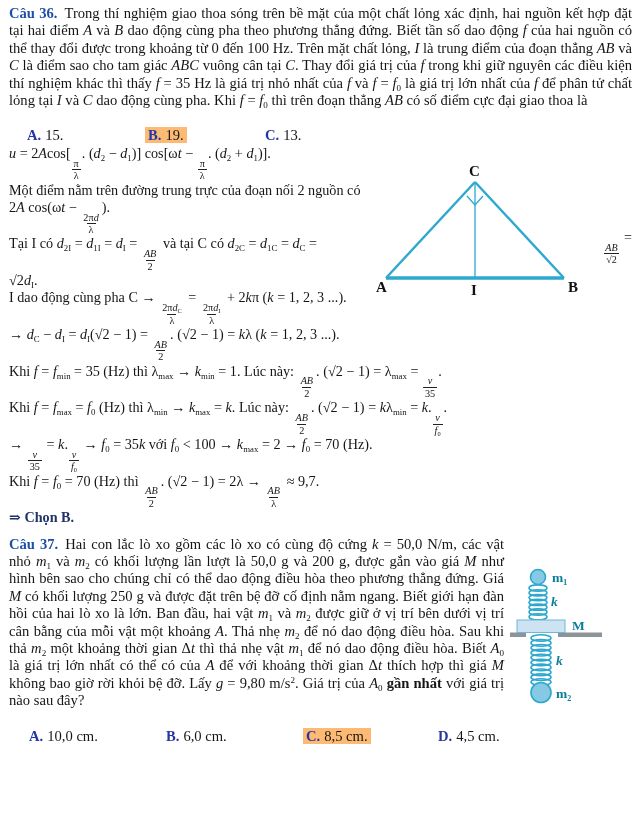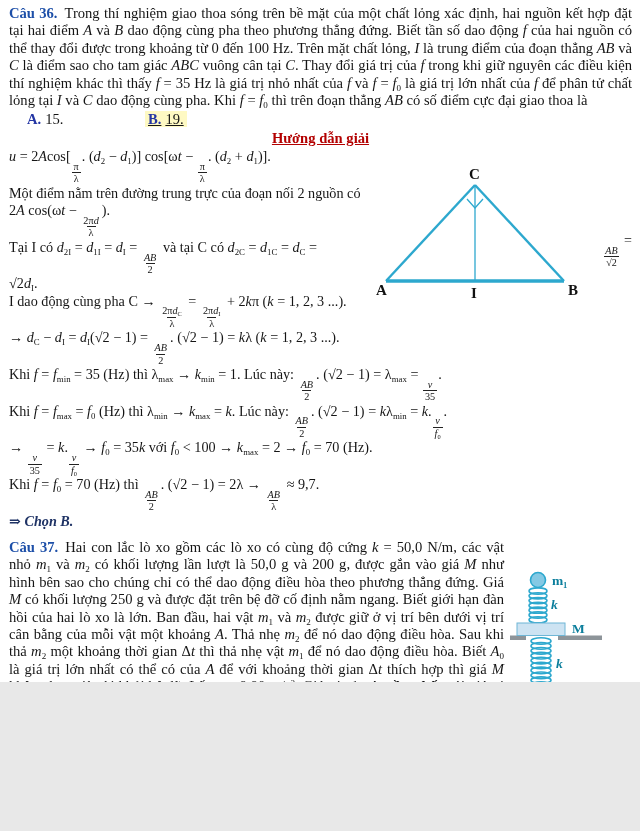--- a/index.html
+++ b/index.html
@@ -1,67 +1,67 @@
 <!DOCTYPE html>
 <html><head>
 <meta charset="utf-8">
 <style>
   html,body{margin:0;padding:0;background:#e8e8e8;}
   .page{
-    width:640px;height:682px;box-sizing:border-box;background:#ffffff;
+    width:640px;height:831px;box-sizing:border-box;background:#ffffff;
     overflow:hidden;position:relative;
     font-family:"Liberation Serif","DejaVu Serif",serif;
     color:#151515;font-size:14.6px;line-height:17.4px;
     padding:5px 8px 12px 9px;
   }
   .qpara{margin:0;text-align:justify;}
   .q37block{margin-top:9px;}
   .qlabel{color:#1d4fa8;font-weight:bold;margin-right:7px;}
   .ri{font-style:italic;}
   .rb{font-weight:bold;}
   sub,sup{font-size:0.62em;line-height:0;}
   sub{vertical-align:-0.3em;}
   sup{vertical-align:0.55em;}
   .fr{display:inline-flex;flex-direction:column;align-items:center;
       vertical-align:-0.62em;line-height:1.05;margin:0 1px;}
   .fr .n,.fr .d{font-size:0.72em;padding:0 2px;line-height:1.12;}
   .fr .d{border-top:1px solid #222;}
-  .opts{display:grid;margin-top:2px;}
+  .opts{display:grid;margin-top:18px;}
   .opts36{grid-template-columns:118px 120px 200px auto;padding-left:18px;}
   .opts37{grid-template-columns:137px 137px 135px auto;padding-left:20px;clear:right;}
   .letter{color:#2436a4;font-weight:bold;margin-right:4px;}
-  .hl{background:#fef9c3;padding:0 3px;text-decoration:underline;}
+  .hl{background:#fdba74;padding:0 3px;}
   .guide{color:#b30000;font-weight:bold;text-decoration:underline;
          text-align:center;margin:1px 0;}
   .sol{font-size:14.2px;}
   .sline{line-height:17.2px;}
-  .chosen{font-weight:bold;color:#1f3365;font-style:italic;}
+  .chosen{font-weight:bold;color:#1f3365;}
   .fig36{float:right;width:256px;height:142px;position:relative;
          margin:16px 0 4px 8px;}
   .fig36 svg{position:absolute;left:0;top:0;}
   .sidef{position:absolute;right:0;top:68px;font-size:14px;color:#151515;}
   .fig37{float:right;width:122px;height:160px;position:relative;
          margin:10px 0 2px 6px;}
   .tri-label{font-family:"Liberation Serif",serif;font-weight:bold;font-size:15px;fill:#111;}
   .spr-label{font-family:"Liberation Serif",serif;font-weight:bold;font-size:13.5px;fill:#0b7e9c;}
   .spr-label.k{font-style:italic;}
 </style>
 </head>
 <body>
 
 <div class="page">
 
   <p class="qpara"><span class="qlabel">Câu 36.</span><span>Trong thí nghiệm giao thoa sóng trên bề mặt của một chất lỏng xác định, hai nguồn kết hợp đặt tại hai điểm <span class="ri">A</span> và <span class="ri">B</span> dao động cùng pha theo phương thẳng đứng. Biết tần số dao động <span class="ri">f</span> của hai nguồn có thể thay đổi được trong khoảng từ 0 đến 100 Hz. Trên mặt chất lỏng, <span class="ri">I</span> là trung điểm của đoạn thẳng <span class="ri">AB</span> và <span class="ri">C</span> là điểm sao cho tam giác <span class="ri">ABC</span> vuông cân tại <span class="ri">C</span>. Thay đổi giá trị của <span class="ri">f</span> trong khi giữ nguyên các điều kiện thí nghiệm khác thì thấy <span class="ri">f</span> = 35 Hz là giá trị nhỏ nhất của <span class="ri">f</span> và <span class="ri">f</span> = <span class="ri">f</span><sub>0</sub> là giá trị lớn nhất của <span class="ri">f</span> để phân tử chất lỏng tại <span class="ri">I</span> và <span class="ri">C</span> dao động cùng pha. Khi <span class="ri">f</span> = <span class="ri">f</span><sub>0</sub> thì trên đoạn thẳng <span class="ri">AB</span> có số điểm cực đại giao thoa là</span></p>
 
   <div class="opts opts36">
     <span class="opt"><span><b class="letter">A.</b><span>15.</span></span></span>
     <span class="opt"><span class="hl"><b class="letter">B.</b><span>19.</span></span></span>
+    <span class="opt"><span><b class="letter">C.</b><span>13.</span></span></span>
   </div>
 
-  <div class="guide">Hướng dẫn giải</div>
 
   <div class="sol sol36">
     <div class="fig36">
       <svg width="256" height="142" viewBox="0 0 256 142">
         <line x1="10" y1="117" x2="188" y2="117" stroke="#2da8ce" stroke-width="3.4"></line>
         <line x1="10" y1="117" x2="99" y2="21" stroke="#2da8ce" stroke-width="2.4"></line>
         <line x1="188" y1="117" x2="99" y2="21" stroke="#2da8ce" stroke-width="2.4"></line>
         <line x1="99" y1="21" x2="99" y2="117" stroke="#2da8ce" stroke-width="1.3"></line>
         <polyline points="91,35 99,44 107,35" fill="none" stroke="#2da8ce" stroke-width="1.3"></polyline>
         <text class="tri-label" x="93" y="15">C</text>

